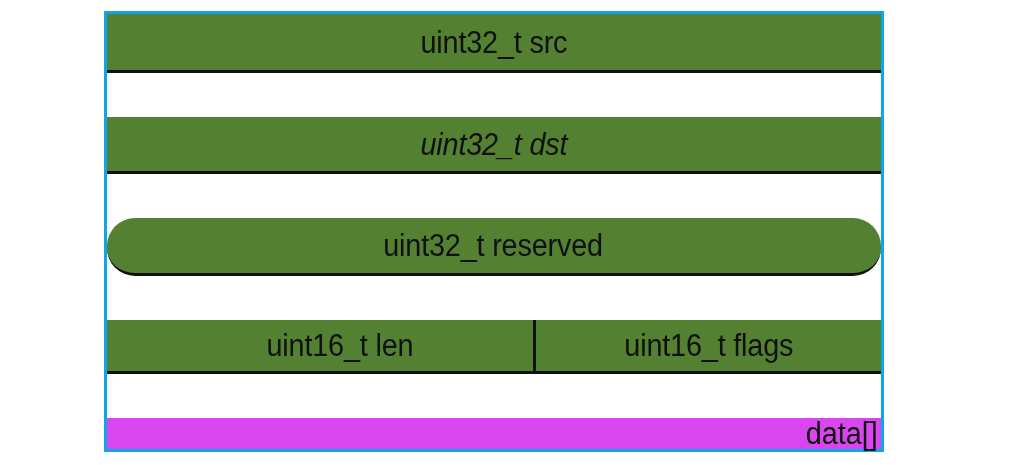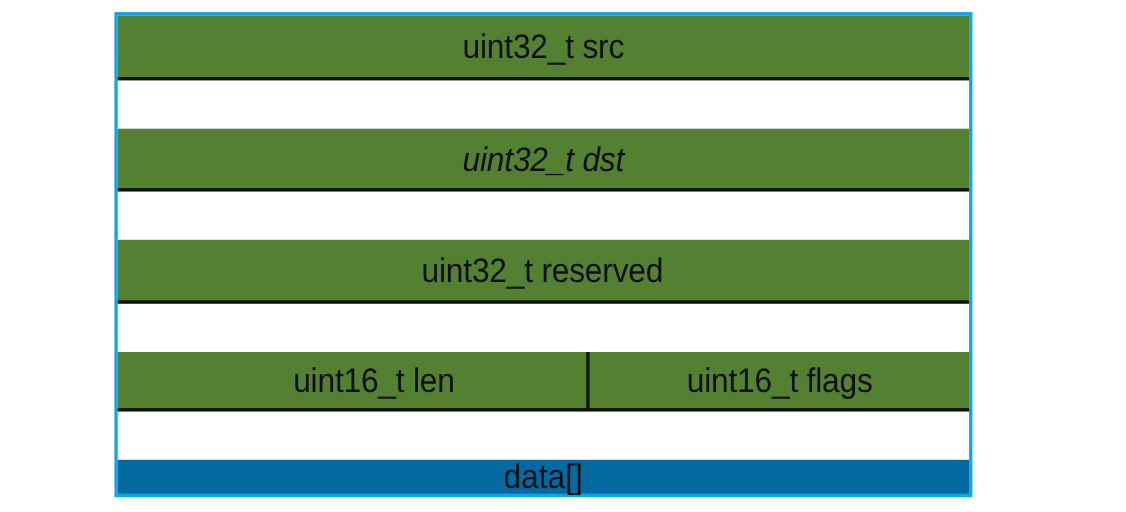--- a/index.html
+++ b/index.html
@@ -40,30 +40,30 @@
     position: relative;
     box-sizing: border-box;
     display: flex;
     flex-direction: row;
     background: #538031;
     border-bottom: 3px solid #111111;
   }
 
   .row-src    { height: 63px; }
   .row-dst    { height: 61px; font-style: italic; }
-  .row-rsv    { height: 61px; }
+  .row-rsv    { height: 61px; border-radius: 28px; }
   .row-split  { height: 58px; padding-left: 39px; }
 
   .row-data {
     flex: 1 1 auto;
-    background: #0369a1;
+    background: #d946ef;
     border-bottom: none;
     display: flex;
     align-items: center;
-    justify-content: center;
+    justify-content: flex-end;
   }
 
   .cell {
     display: flex;
     align-items: center;
     justify-content: center;
     box-sizing: border-box;
     height: 100%;
   }
 

